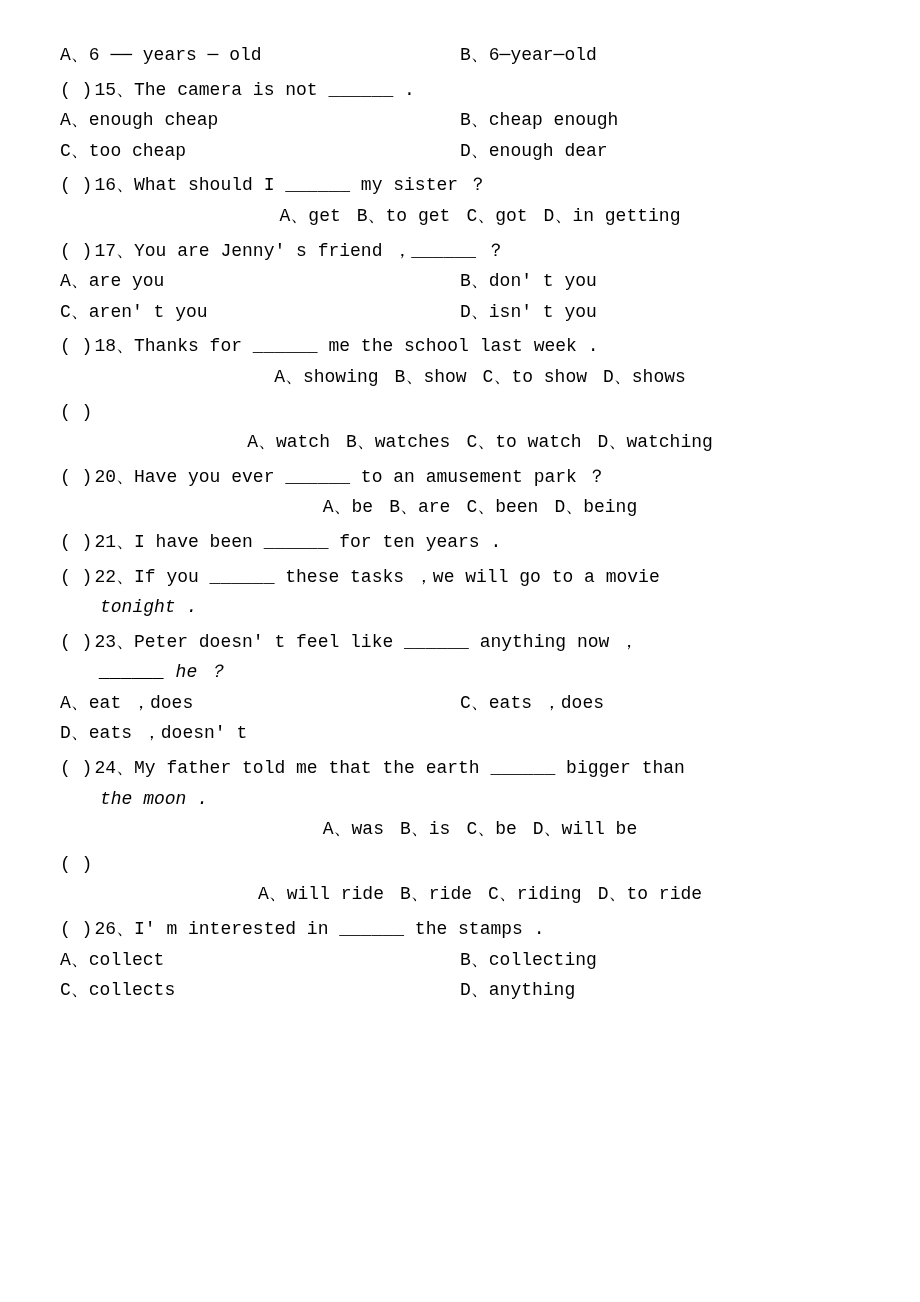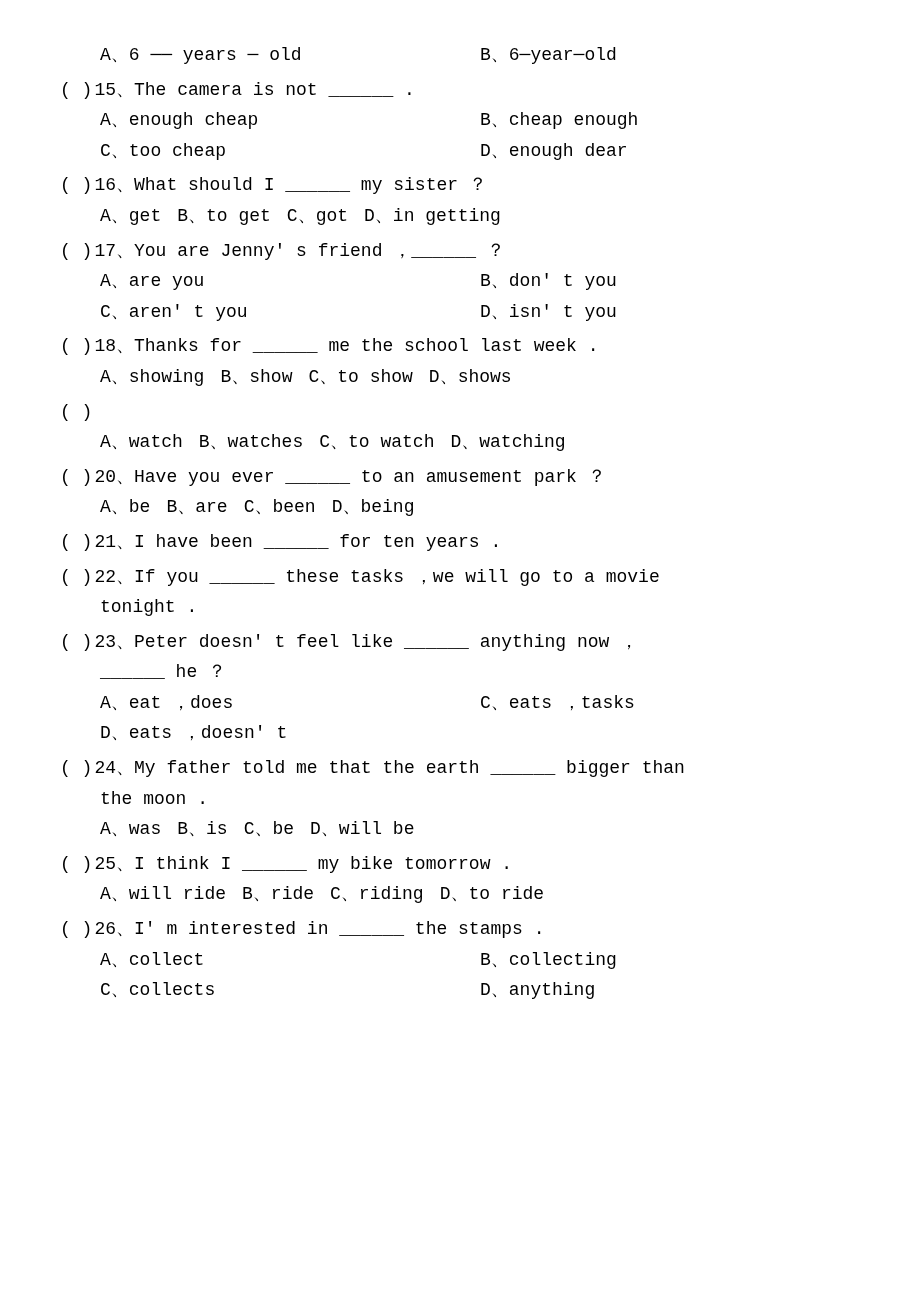--- a/index.html
+++ b/index.html
@@ -24,30 +24,31 @@
       display: flex;
       align-items: baseline;
       flex-wrap: wrap;
     }
     .paren {
       margin-right: 2px;
     }
     .options-grid-2 {
       display: grid;
       grid-template-columns: 1fr 1fr;
-      margin-left: 40px;
     }
     .options-grid-4 {
       display: flex;
       flex-wrap: wrap;
       margin-left: 40px;
       gap: 0 16px;
+      justify-content: center;
     }
     .indent {
       margin-left: 40px;
+      font-style: italic;
     }
   </style>
 </head>
 <body>
 
 <div class="question-block">
   <div class="options-grid-2">
     <span>A、6 ── years ─ old</span>
     <span>B、6─year─old</span>
   </div>
@@ -146,21 +147,21 @@
 </div>
 
 <div class="question-block">
   <div class="question-line">
     <span class="paren">( )</span>
       <span>23、Peter doesn' t feel like ______ anything now ，</span>
   </div>
   <div class="indent">______ he ？</div>
   <div class="options-grid-2">
     <span>A、eat ，does</span>
-    <span>C、eats ，tasks</span>
+    <span>C、eats ，does</span>
     <span>D、eats ，doesn' t</span>
   </div>
 </div>
 
 <div class="question-block">
   <div class="question-line">
     <span class="paren">( )</span>
       <span>24、My father told me that the earth ______ bigger than</span>
   </div>
   <div class="indent">the moon .</div>
@@ -168,21 +169,20 @@
     <span>A、was</span>
     <span>B、is</span>
     <span>C、be</span>
     <span>D、will be</span>
   </div>
 </div>
 
 <div class="question-block">
   <div class="question-line">
     <span class="paren">( )</span>
-      <span>25、I think I ______ my bike tomorrow .</span>
   </div>
   <div class="options-grid-4">
     <span>A、will ride</span>
     <span>B、ride</span>
     <span>C、riding</span>
     <span>D、to ride</span>
   </div>
 </div>
 
 <div class="question-block">

